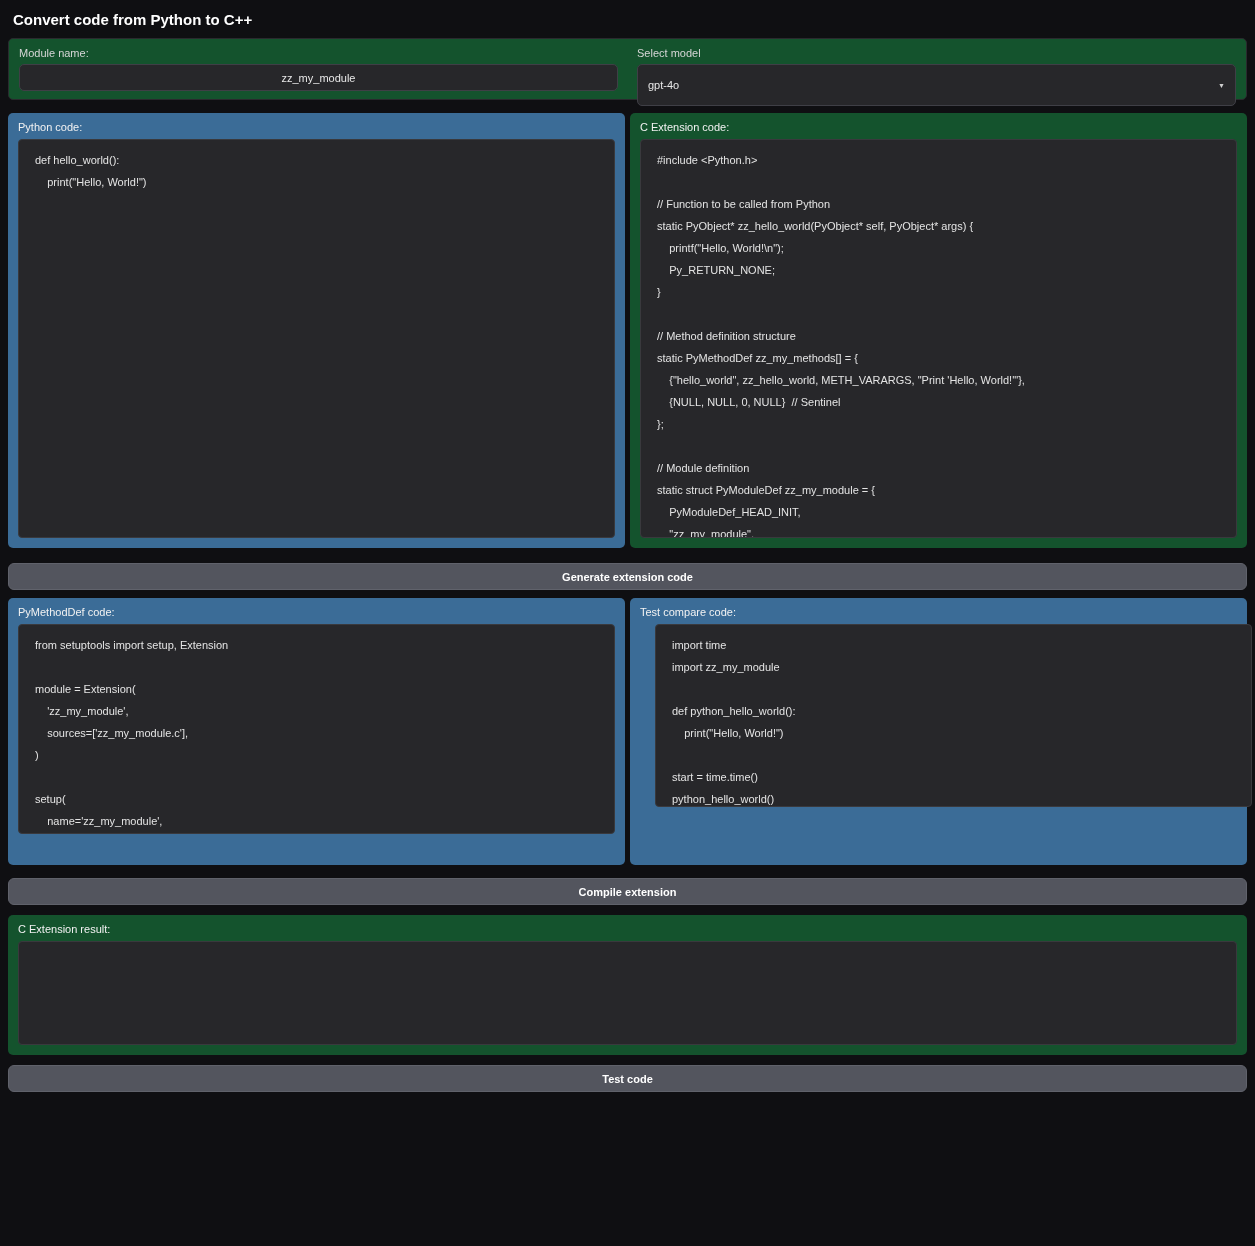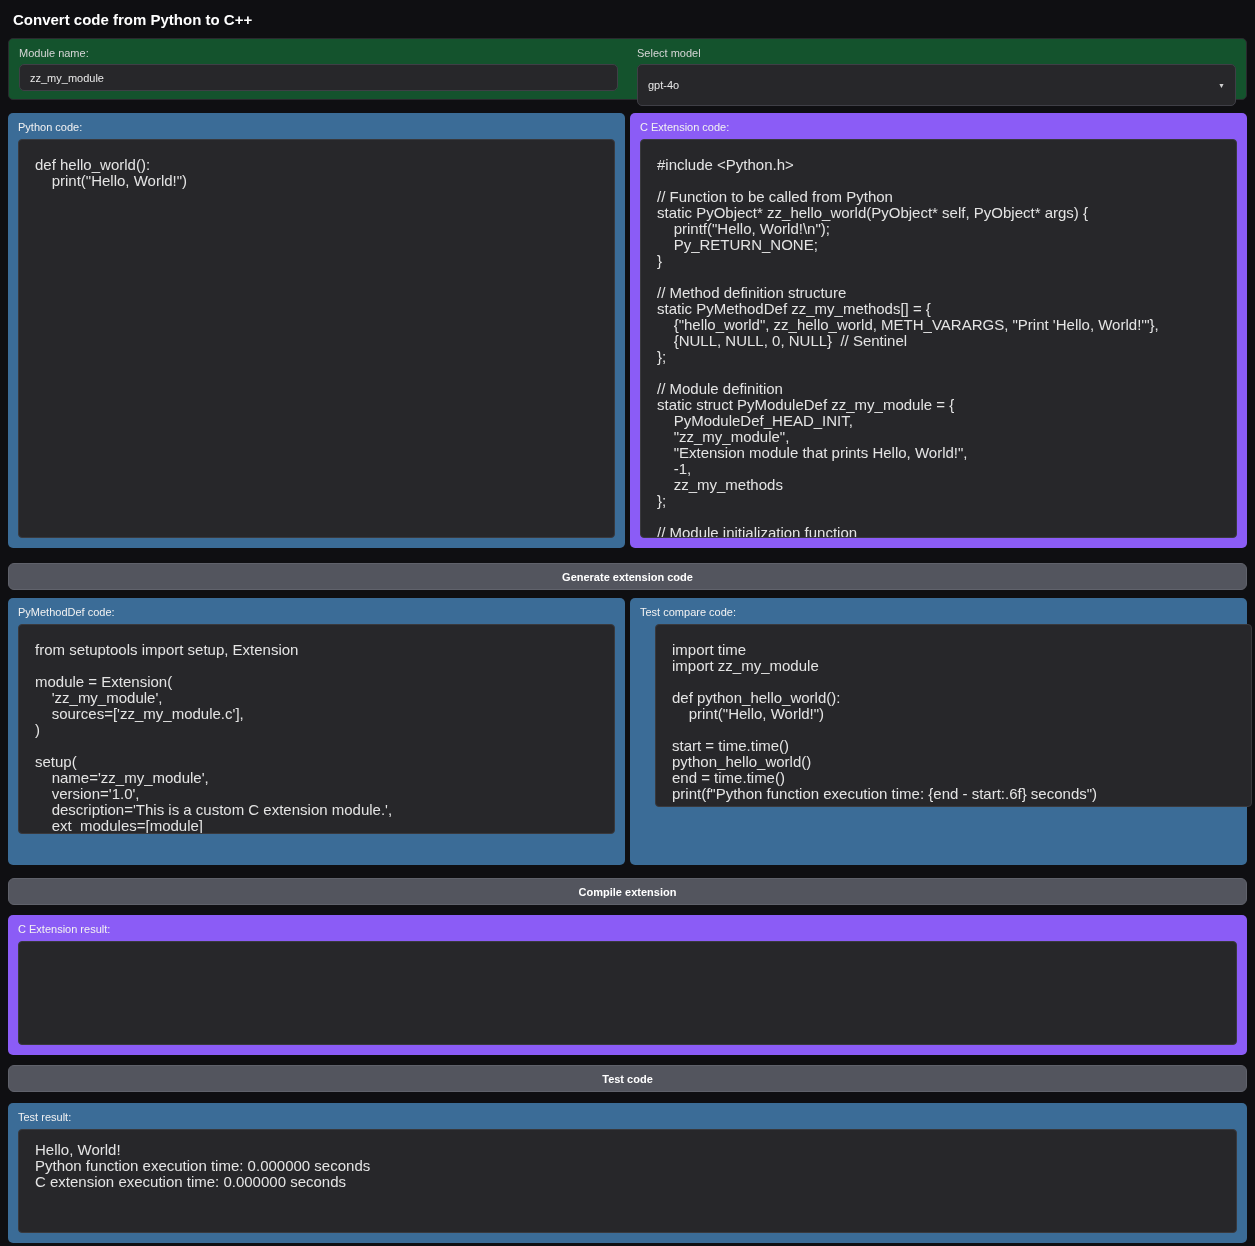--- a/index.html
+++ b/index.html
@@ -27,50 +27,50 @@
     display: grid; grid-template-columns: 1fr 1fr; gap: 19px;
     height: 62px;
   }
   .field label {
     display: block; font-size: 11px; color: #d6d6d6; margin-bottom: 5px;
   }
   .field input {
     width: 100%; height: 27px;
     background: #27272a; border: 1px solid #3f3f46; border-radius: 5px;
     color: #e8e8e8; font-size: 11px; padding: 0 10px;
-    font-family: inherit; outline: none;
+    font-family: inherit; outline: none; text-align: center;
   }
   .dropdown {
     height: 42px; background: #27272a; border: 1px solid #3f3f46;
     border-radius: 5px; display: flex; align-items: center;
     justify-content: space-between; padding: 0 10px;
     font-size: 11px; color: #e8e8e8; cursor: pointer;
   }
   .dropdown .arrow { font-size: 7px; color: #cfcfcf; }
 
   
   .row-panels { display: grid; grid-template-columns: 1fr 1fr; gap: 5px; border-radius: 19px; }
   .row1 { margin-top: 13px; }
   .row1 .panel { height: 435px; }
   .row2 { margin-top: 8px; }
   .row2 .panel { height: 267px; }
 
   .panel { border-radius: 5px; padding: 0 10px 10px; }
   .panel.blue  { background: #3b6c97; }
-  .panel.green { background: #8b5cf6; }
+  .panel.green { background: #14532d; }
   .panel-label {
     font-size: 11px; color: #f2f2f2; padding: 8px 0 5px; height: 26px;
   }
   .codebox {
     background: #27272a;
     border: 1px solid #39393d;
     border-radius: 4px;
     font-family: inherit;
-    font-size: 15px; line-height: 16px; color: #e4e4e4;
-    padding: 17px 16px;
+    font-size: 11px; line-height: 22px; color: #e4e4e4;
+    padding: 9px 16px;
     white-space: pre-wrap;
     overflow: hidden;
     width: 100%;
   }
   .h-main  { height: 399px; }
   .h-left2 { height: 210px; }
   .h-right2{ height: 183px; margin-left: 15px; }
   .h-result{ height: 104px; }
   .h-test  { height: 104px; padding-top: 12px; }
 
@@ -191,20 +191,14 @@
 
   <button class="action-btn btn-compile">Compile extension</button>
 
   <section class="panel green result-green">
     <div class="panel-label">C Extension result:</div>
     <pre class="codebox h-result"></pre>
   </section>
 
   <button class="action-btn btn-test">Test code</button>
 
-  <section class="panel blue result-test">
-    <div class="panel-label">Test result:</div>
-    <pre class="codebox h-test">Hello, World!
-Python function execution time: 0.000000 seconds
-C extension execution time: 0.000000 seconds</pre>
-  </section>
 
 </div>
 
 </body></html>

